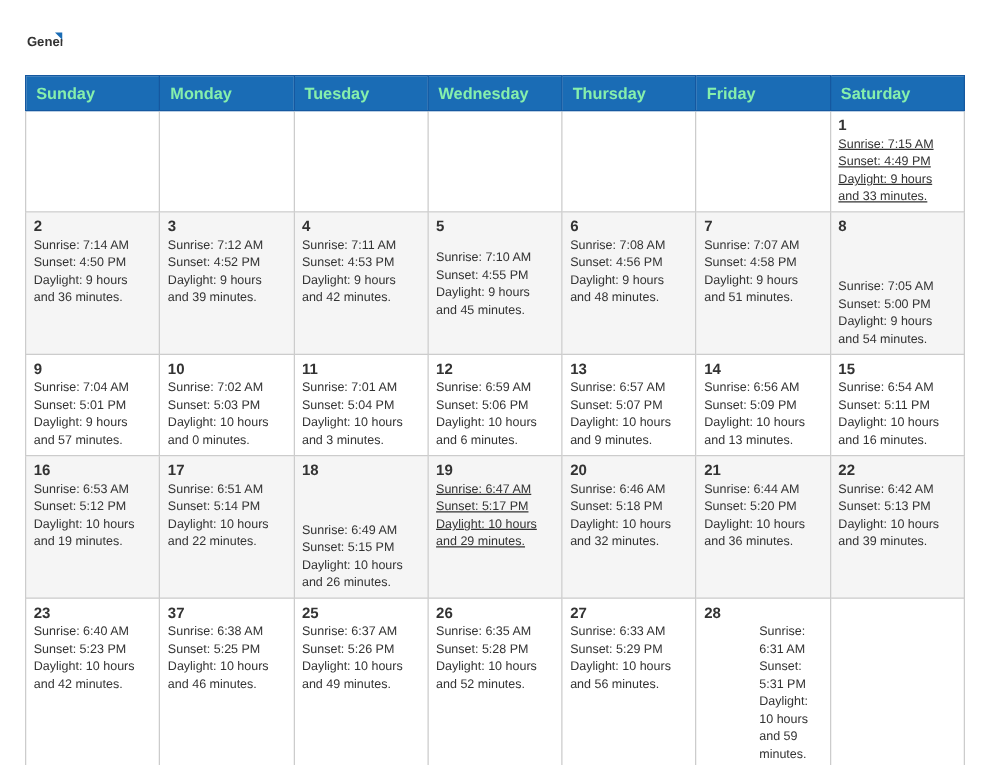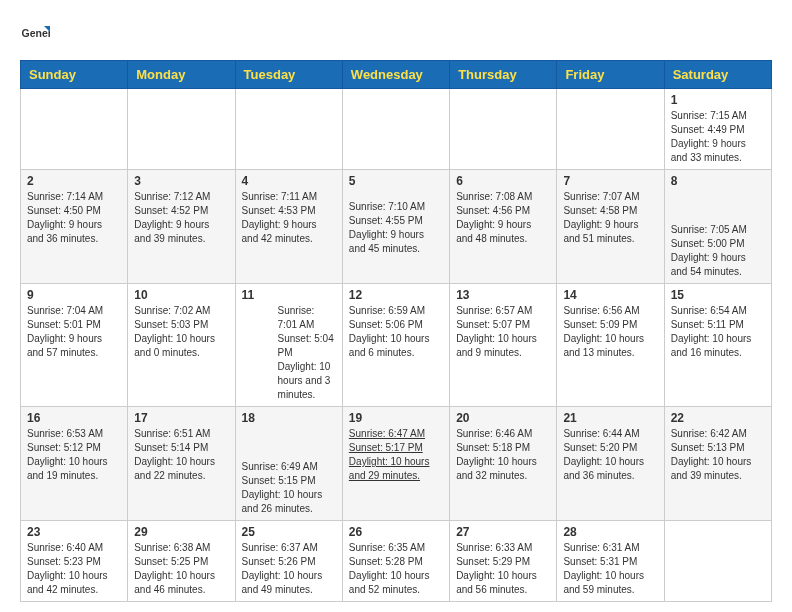--- a/index.html
+++ b/index.html
@@ -44,21 +44,21 @@
       font-size: 14px;
       color: #555;
     }
     .calendar {
       width: 100%;
       border-collapse: collapse;
       border: 1px solid #ccc;
     }
     .calendar th {
       background-color: #1a6cb5;
-      color: #fde047;
+      color: #86efac;
       text-align: left;
       padding: 6px 8px;
       font-size: 13px;
       border: 1px solid #1558a0;
     }
     .calendar td {
       vertical-align: top;
       border: 1px solid #ccc;
       padding: 4px 6px;
       width: calc(100%/7);
@@ -118,21 +118,21 @@
   <tbody id="calendar-body">
   <tr>
         <td></td>
         <td></td>
         <td></td>
         <td></td>
         <td></td>
         <td></td>
         <td>
           <div class="day-number">1</div>
-          <div class="day-info" style="white-space: pre-line;">Sunrise: 7:15 AM
+          <div class="day-info" style="white-space: pre-line; text-decoration: underline;">Sunrise: 7:15 AM
 Sunset: 4:49 PM
 Daylight: 9 hours and 33 minutes.</div>
         </td>
       </tr>
       <tr>
         <td class="alt-row">
           <div class="day-number">2</div>
           <div class="day-info" style="white-space: pre-line;">Sunrise: 7:14 AM
 Sunset: 4:50 PM
 Daylight: 9 hours and 36 minutes.</div>
@@ -182,21 +182,21 @@
 Daylight: 9 hours and 57 minutes.</div>
         </td>
         <td>
           <div class="day-number">10</div>
           <div class="day-info" style="white-space: pre-line;">Sunrise: 7:02 AM
 Sunset: 5:03 PM
 Daylight: 10 hours and 0 minutes.</div>
         </td>
         <td>
           <div class="day-number">11</div>
-          <div class="day-info" style="white-space: pre-line; margin-left: 36px;">Sunrise: 7:01 AM
+          <div class="day-info" style="white-space: pre-line;">Sunrise: 7:01 AM
 Sunset: 5:04 PM
 Daylight: 10 hours and 3 minutes.</div>
         </td>
         <td>
           <div class="day-number">12</div>
           <div class="day-info" style="white-space: pre-line;">Sunrise: 6:59 AM
 Sunset: 5:06 PM
 Daylight: 10 hours and 6 minutes.</div>
         </td>
         <td>
@@ -263,21 +263,21 @@
         </td>
       </tr>
       <tr>
         <td>
           <div class="day-number">23</div>
           <div class="day-info" style="white-space: pre-line;">Sunrise: 6:40 AM
 Sunset: 5:23 PM
 Daylight: 10 hours and 42 minutes.</div>
         </td>
         <td>
-          <div class="day-number">29</div>
+          <div class="day-number">37</div>
           <div class="day-info" style="white-space: pre-line;">Sunrise: 6:38 AM
 Sunset: 5:25 PM
 Daylight: 10 hours and 46 minutes.</div>
         </td>
         <td>
           <div class="day-number">25</div>
           <div class="day-info" style="white-space: pre-line;">Sunrise: 6:37 AM
 Sunset: 5:26 PM
 Daylight: 10 hours and 49 minutes.</div>
         </td>
@@ -288,20 +288,20 @@
 Daylight: 10 hours and 52 minutes.</div>
         </td>
         <td>
           <div class="day-number">27</div>
           <div class="day-info" style="white-space: pre-line;">Sunrise: 6:33 AM
 Sunset: 5:29 PM
 Daylight: 10 hours and 56 minutes.</div>
         </td>
         <td>
           <div class="day-number">28</div>
-          <div class="day-info" style="white-space: pre-line;">Sunrise: 6:31 AM
+          <div class="day-info" style="white-space: pre-line; margin-left: 44px;">Sunrise: 6:31 AM
 Sunset: 5:31 PM
 Daylight: 10 hours and 59 minutes.</div>
         </td>
         <td></td>
       </tr>
     </tbody>
 </table>
 
 </body></html>

